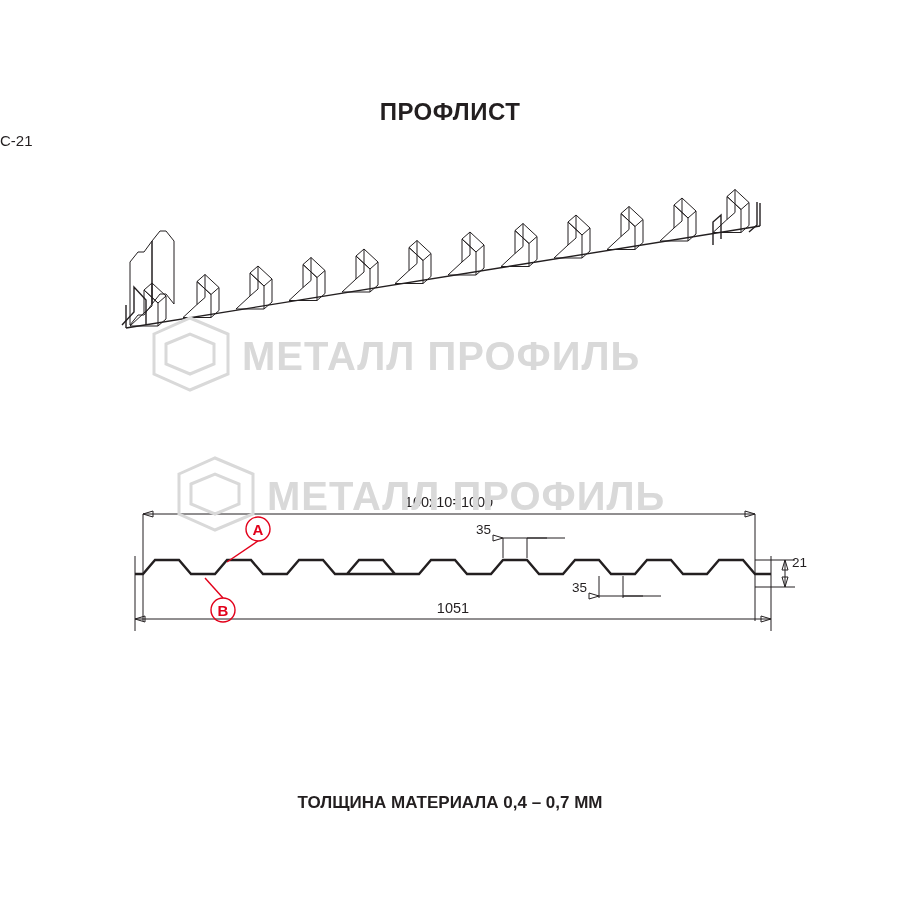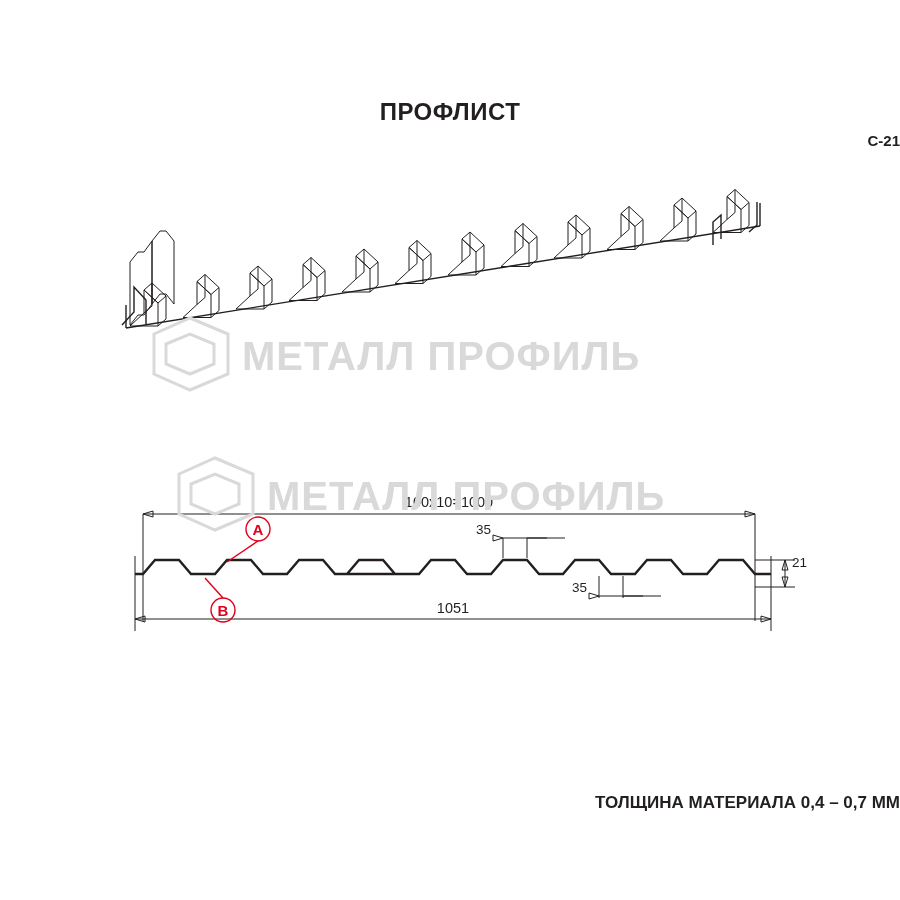--- a/index.html
+++ b/index.html
@@ -29,31 +29,31 @@
     font-weight: bold;
     letter-spacing: 0.5px;
     color: #231f20;
     margin-top: 20px;
   }
   .subtitle {
     position: absolute;
     left: 0;
     right: 0;
     top: 132px;
-    text-align: right;
+    text-align: left;
     font-size: 15px;
-    font-weight: bold;
+    font-weight: normal;
     color: #231f20;
   }
   .footnote {
     position: absolute;
     left: 0;
     right: 0;
     top: 793px;
-    text-align: right;
+    text-align: center;
     font-size: 17px;
     font-weight: bold;
     color: #231f20;
   }
   .iso-wrap {
     position: absolute;
     left: 100px;
     top: 195px;
     width: 700px;
     height: 190px;

